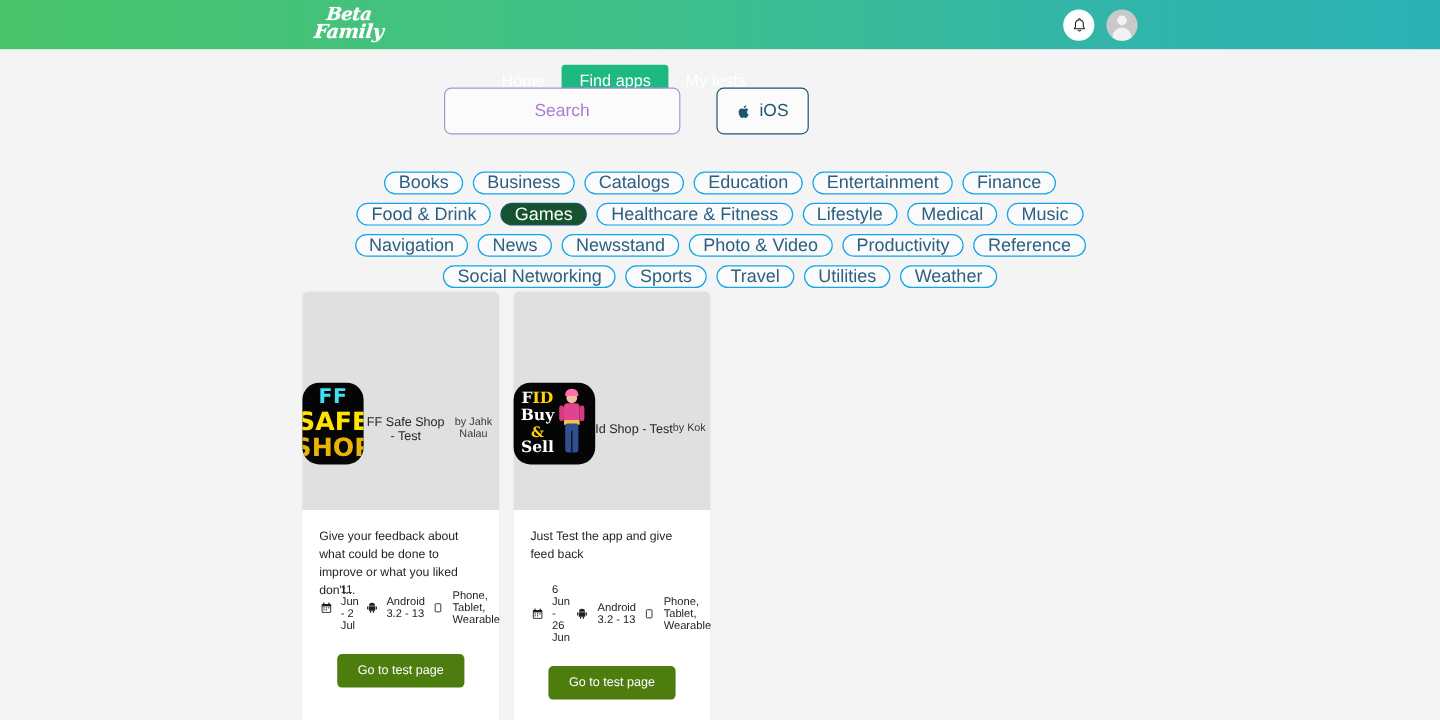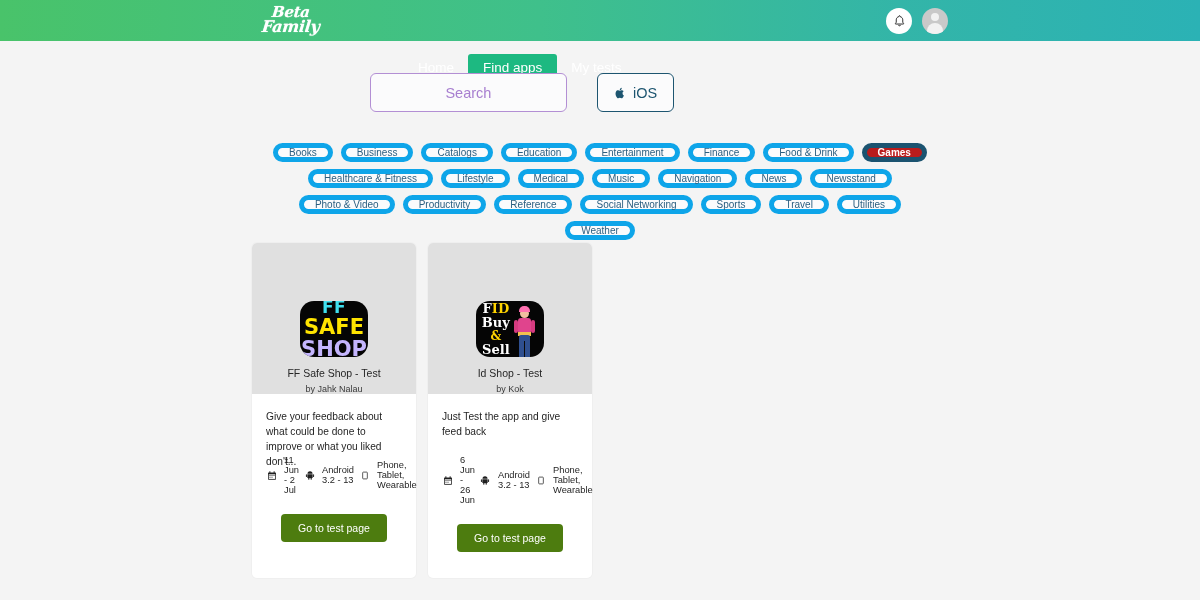--- a/index.html
+++ b/index.html
@@ -142,34 +142,33 @@
     display: flex;
     flex-wrap: wrap;
     justify-content: center;
     align-content: flex-start;
     gap: 7px 8px;
     padding: 0 270px;
   }
   .tag {
     height: 19px;
     padding: 0 11px;
-    border: 5px solid #0ea5e9;
+    border: 1px solid #0ea5e9;
     border-radius: 10px;
     color: #2c5f80;
-    font-size: 10px;
+    font-size: 15px;
     display: flex; align-items: center;
     background: #fbfbfc;
     cursor: pointer;
     white-space: nowrap;
   }
   .tag.selected {
-    background: #b91c1c;
+    background: #14532d;
     border-color: #1b5370;
     color: #ffffff;
-    font-weight: bold;
   }
 
   
   .cards {
     position: absolute;
     left: 252px; top: 243px;
     display: flex;
     gap: 12px;
   }
   .card {
@@ -184,42 +183,42 @@
     position: absolute;
     left: 3px; right: 3px;
     bottom: -5px; height: 7px;
     background: #e2e2e2;
     border-radius: 0 0 5px 5px;
     z-index: -1;
   }
   .card-top {
     background: #e0e0e0;
     border-radius: 5px 5px 0 0;
-    height: 151px;
-    display: flex;
-    flex-direction: column;
-    align-items: center;
-    padding-top: 58px;
+    height: 182px;
+    display: flex;
+    flex-direction: row;
+    align-items: center;
+    padding-top: 38px;
   }
   .app-icon {
     width: 68px; height: 68px;
     border-radius: 14px;
     background: #050505;
     display: flex;
     flex-direction: column;
     align-items: center;
     justify-content: center;
     overflow: hidden;
     position: relative;
   }
   
   .ic1 { line-height: 1; font-weight: bold; font-family: "DejaVu Sans", sans-serif; }
   .ic1 .r1 { color: #3fe0ef; font-size: 17px; letter-spacing: 0.5px; }
   .ic1 .r2 { color: #ffe400; font-size: 21px; letter-spacing: 0px; margin-top: 1px; }
-  .ic1 .r3 { color: #c4b5fd; font-size: 21px; letter-spacing: 0px; margin-top: 1px; }
+  .ic1 .r3 { color: #eab308; font-size: 21px; letter-spacing: 0px; margin-top: 1px; }
   
   .ic2 { display: flex; width: 100%; height: 100%; }
   .ic2 .txtcol {
     flex: 0 0 54%;
     display: flex; flex-direction: column;
     align-items: center; justify-content: center;
     font-family: "DejaVu Serif", serif;
     font-weight: bold;
     line-height: 1.0;
     padding-left: 3px;

